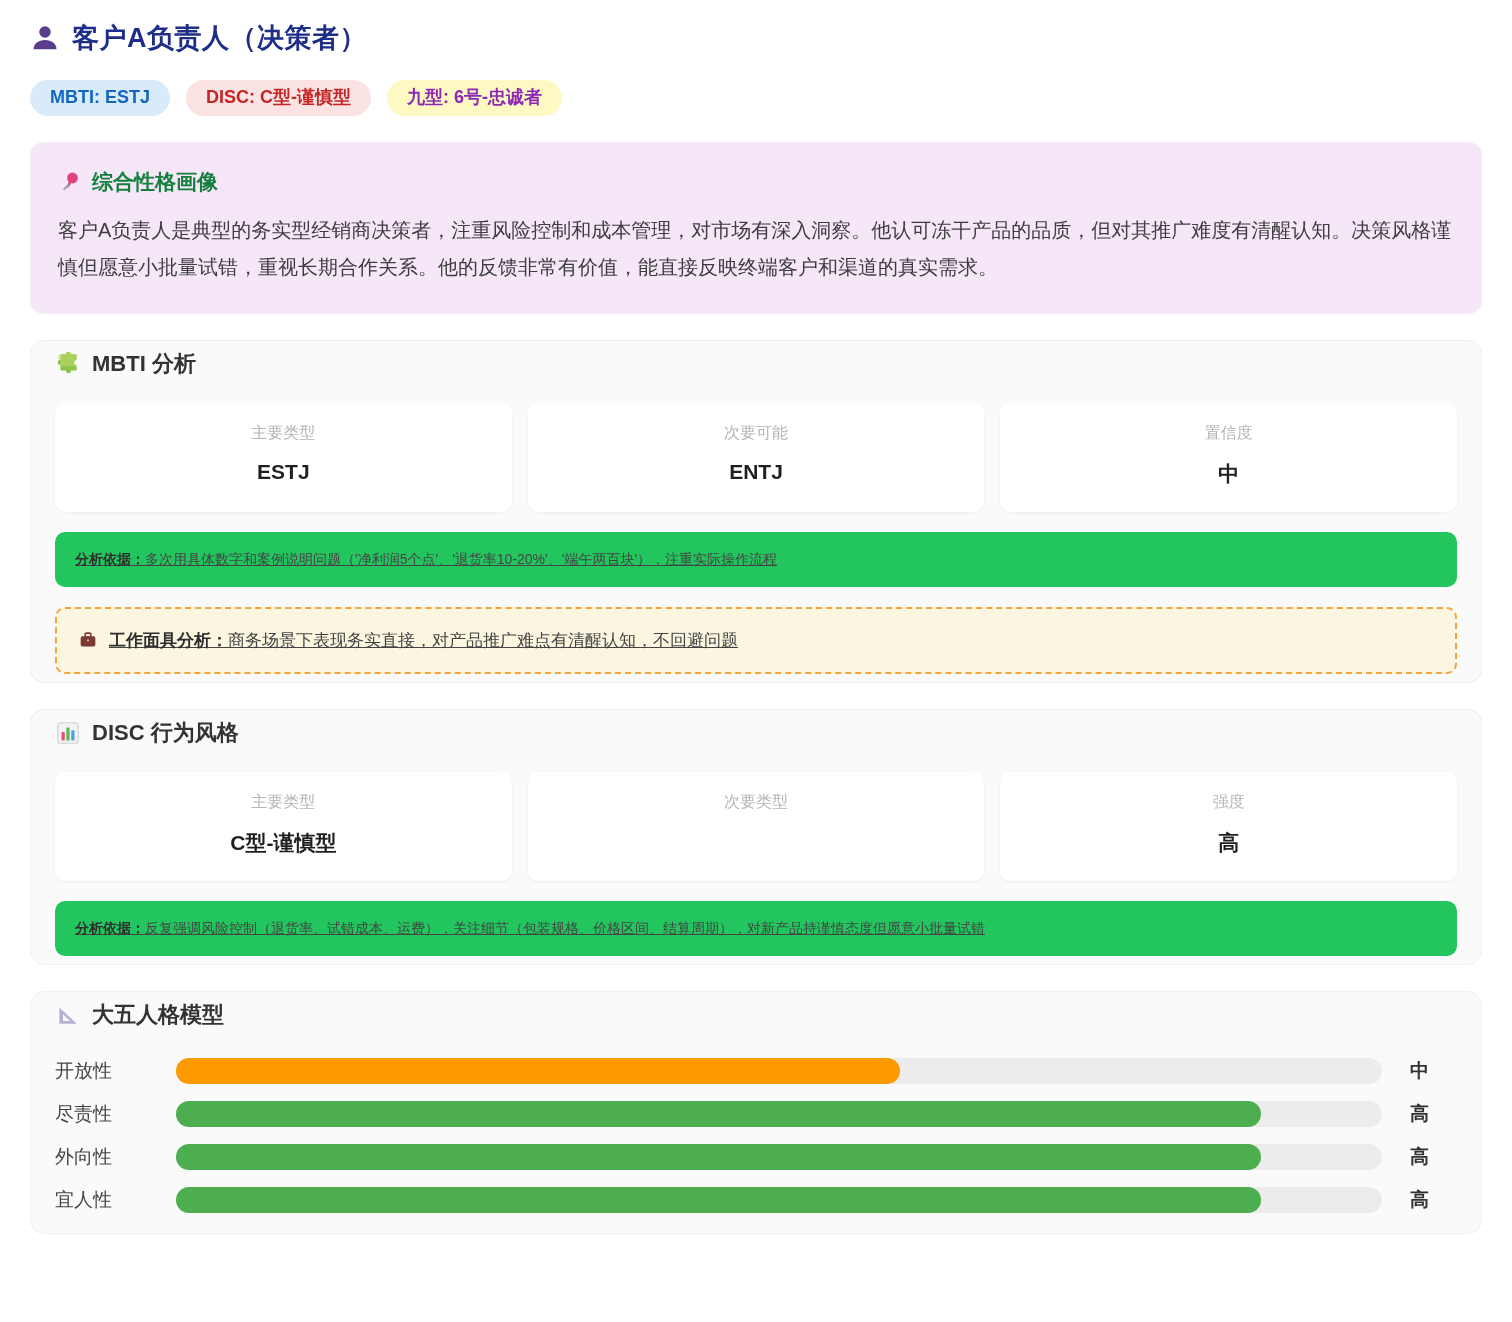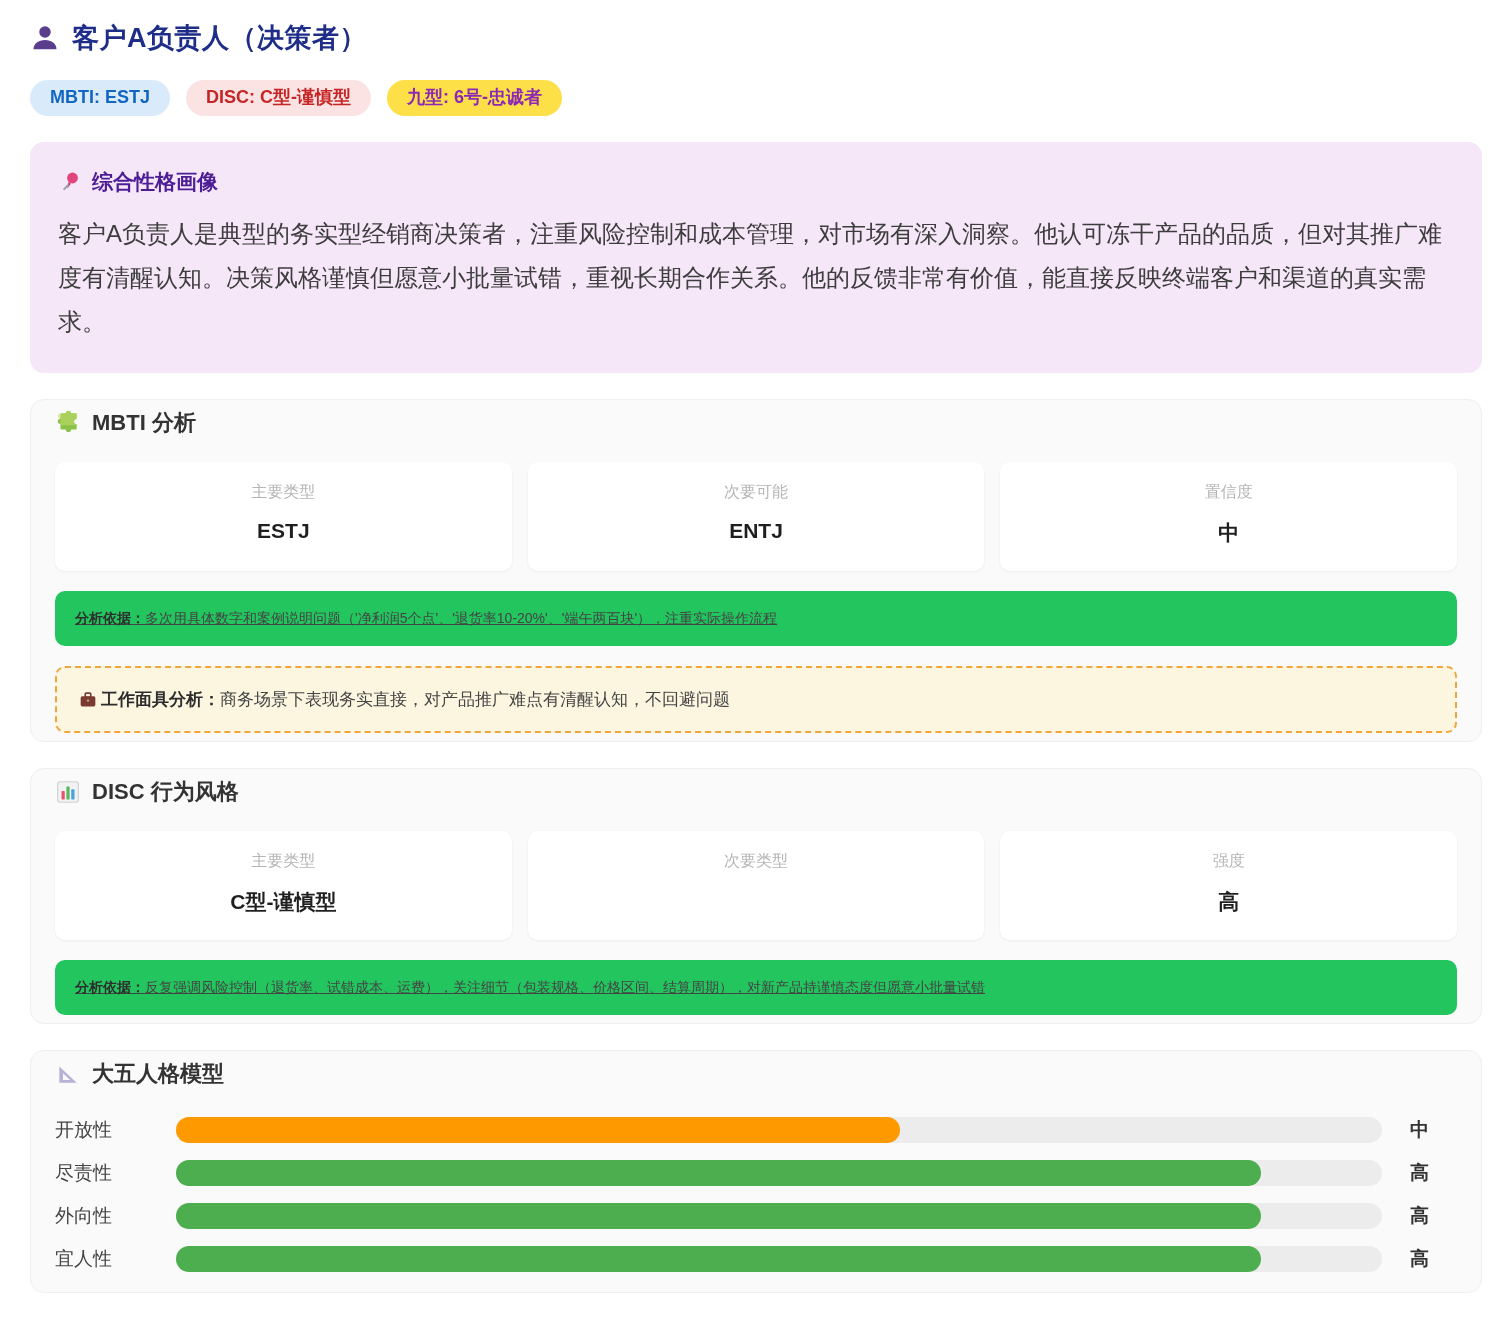--- a/index.html
+++ b/index.html
@@ -22,24 +22,24 @@
     font-size:18px; font-weight:700; line-height:1.2;
   }
 
   
   .summary {
     margin-top:26px; background:#f5e6f8; border-radius:14px;
     padding:26px 28px 28px 28px;
   }
   .summary-title {
     display:flex; align-items:center; gap:10px;
-    font-size:21px; font-weight:700; color:#4c1d95;
+    font-size:21px; font-weight:700; color:#15803d;
   }
   .summary-text {
-    margin-top:16px; font-size:24px; line-height:1.85; color:#3d3d3d;
+    margin-top:16px; font-size:20px; line-height:1.85; color:#3d3d3d;
   }
 
   
   .section {
     margin-top:26px; background:#fafafa; border:1px solid #efefef;
     border-radius:14px; padding:8px 24px;
   }
   .section-title {
     display:flex; align-items:center; gap:11px;
     font-size:22px; font-weight:700; color:#333;
@@ -54,21 +54,21 @@
 
   .basis {
     margin-top:20px; background:#22c55e; border-radius:10px;
     padding:17px 20px; font-size:14px; color:#444; line-height:1.5;text-decoration:underline;
   }
   .basis b { color:#2d2d2d; }
 
   .mask-box {
     margin-top:20px; background:#fcf6e0; border:2px dashed #f0a53d;
     border-radius:10px; padding:19px 20px; font-size:17px; color:#444;
-    display:flex; align-items:center; gap:2px; line-height:1.5;
+    display:flex; align-items:center; gap:10px; line-height:1.5;text-decoration:underline;
   }
   .mask-box b { color:#2d2d2d; }
 
   
   .bars { margin-top:28px; }
   .bar-row { display:flex; align-items:center; margin-bottom:17px; }
   .bar-row:last-child { margin-bottom:12px; }
   .bar-label { width:121px; font-size:19px; color:#444; flex:none; }
   .bar-track { flex:1; height:26px; background:#ececec; border-radius:13px; position:relative; }
   .bar-fill { height:26px; border-radius:13px; }
@@ -85,21 +85,21 @@
         <circle cx="12" cy="7.2" r="4.6" fill="#5b3d8e"></circle>
         <path d="M2.8 21c0-4.6 4.1-7.4 9.2-7.4s9.2 2.8 9.2 7.4z" fill="#5b3d8e"></path>
       </svg>
     </span>
     <span class="page-title">客户A负责人（决策者）</span>
   </div>
 
   <div class="badges">
     <span class="badge" style="background: rgb(217, 234, 251); color: rgb(18, 102, 192);">MBTI: ESTJ</span>
     <span class="badge" style="background: rgb(251, 227, 227); color: rgb(198, 37, 37);">DISC: C型-谨慎型</span>
-    <span class="badge" style="background: #fde047; color: rgb(141, 40, 181);">九型: 6号-忠诚者</span>
+    <span class="badge" style="background: #fef9c3; color: rgb(141, 40, 181);">九型: 6号-忠诚者</span>
   </div>
 
   <div class="summary">
     <div class="summary-title">
       <span class="icon">
         <svg viewBox="0 0 24 24" width="24" height="24">
           <circle cx="14.5" cy="8" r="5.4" fill="#e0457b"></circle>
           <path d="M10.5 11.5 L12.8 13.8 L9.5 18.5 Z" fill="#c2356a"></path>
           <rect x="4.2" y="16.2" width="7.5" height="2" rx="1" transform="rotate(-45 8 17)" fill="#9aa0a6"></rect>
         </svg>

